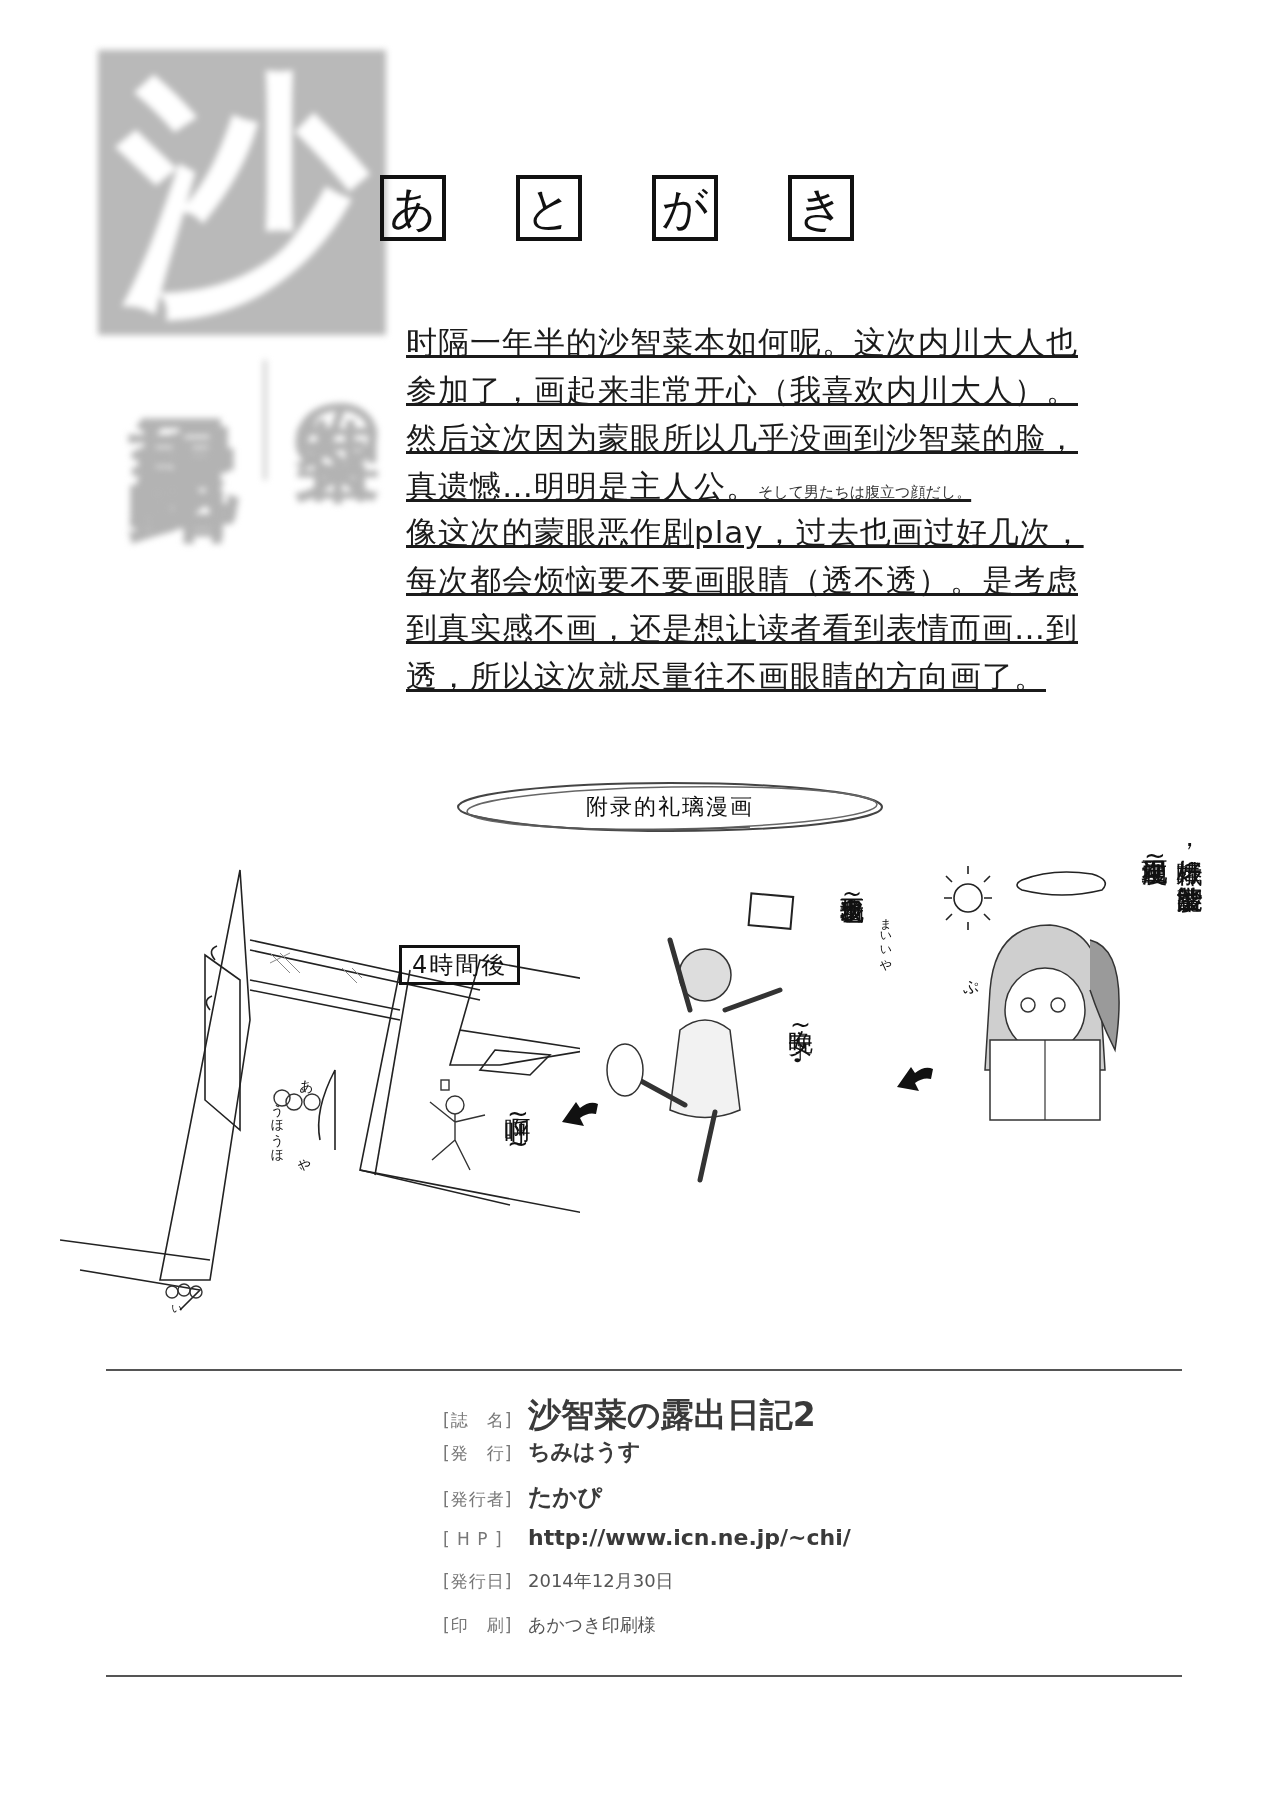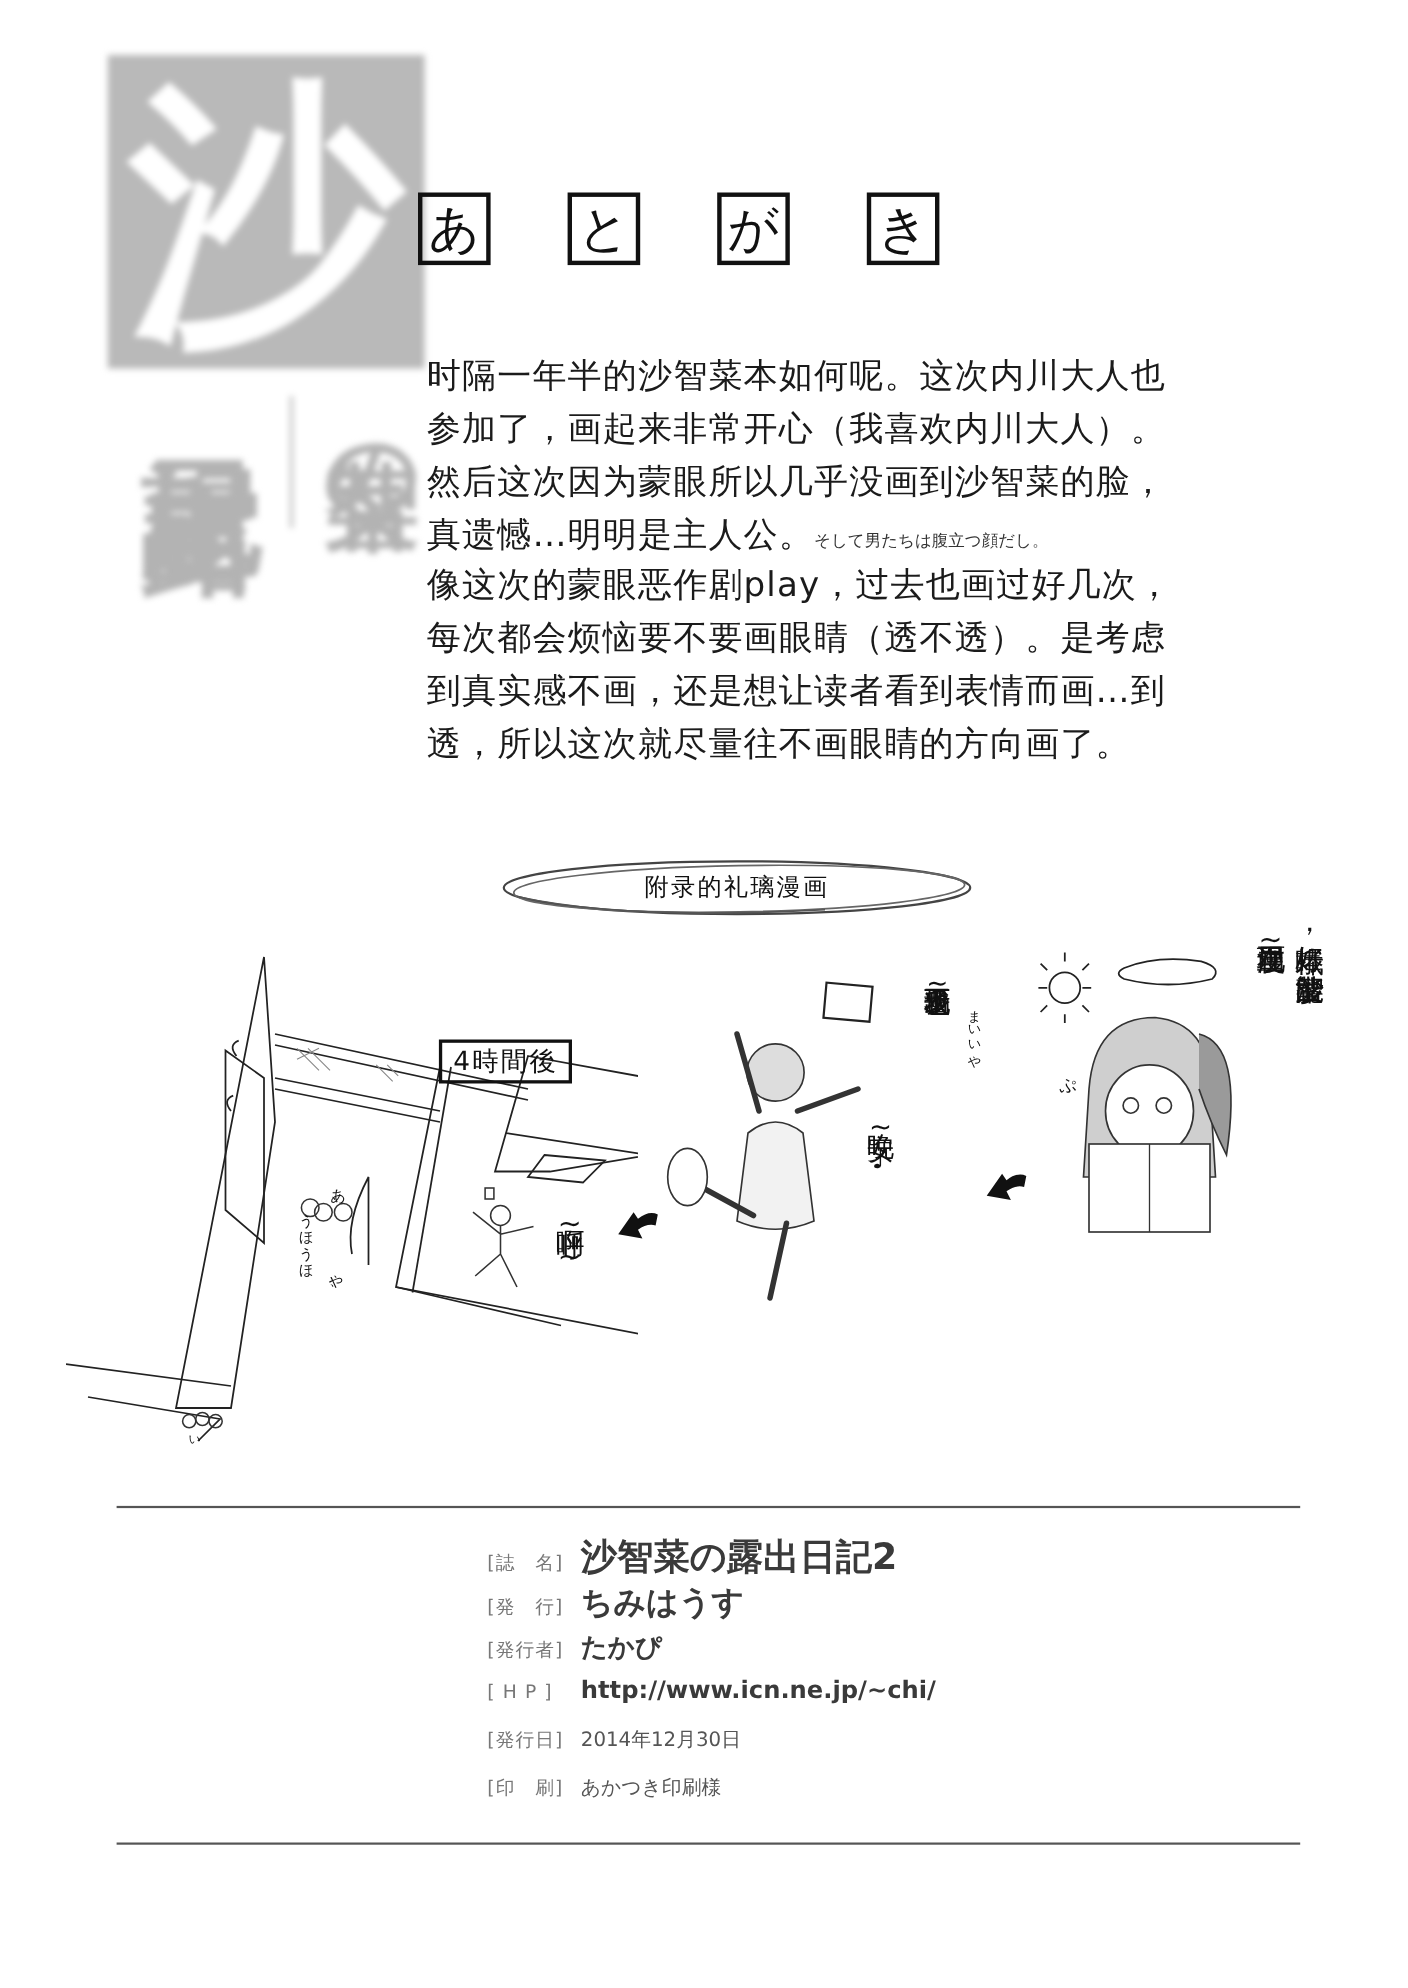--- a/index.html
+++ b/index.html
@@ -18,21 +18,21 @@
   .logo-col1{left:195px;top:300px;font-size:86px;line-height:92px;letter-spacing:-2px;}
   .logo-col2{left:30px;top:300px;font-size:110px;line-height:115px;letter-spacing:-8px;}
   .logo-rule{position:absolute;left:165px;top:310px;width:4px;height:120px;background:#cfcfcf;}
 
   
   .title-row{left:380px;top:175px;display:flex;gap:70px;}
   .title-box{width:58px;height:58px;border:4px solid #111;display:flex;align-items:center;
              justify-content:center;font-size:46px;line-height:1;color:#111;}
 
   
-  .para{left:388px;width:780px;font-size:31px;line-height:48px;color:#1b1b1b;letter-spacing:1px;}
+  .para{left:406px;width:780px;font-size:31px;line-height:48px;color:#1b1b1b;letter-spacing:1px;text-decoration:underline;}
   .para1{top:318px;}
   .para2{top:508px;}
   .aside{font-size:15px;color:#333;letter-spacing:0;}
 
   
   .banner{left:450px;top:775px;width:440px;height:64px;}
   .banner svg{position:absolute;left:0;top:0;}
   .banner-text{position:absolute;left:0;top:0;width:100%;height:100%;display:flex;
                align-items:center;justify-content:center;font-size:22px;color:#111;letter-spacing:2px;}
 
@@ -44,21 +44,21 @@
 
   
   .rule{left:106px;width:1076px;height:2px;background:#555;}
   .rule-top{top:1369px;}
   .rule-bot{top:1675px;}
   .colophon{left:443px;top:1393px;}
   .c-row{display:flex;align-items:baseline;height:44px;}
   .c-label{width:85px;font-size:17px;color:#777;letter-spacing:1px;}
   .c-val{color:#333;}
   .v-big{font-size:33px;font-weight:bold;color:#3a3a3a;}
-  .v-mid{font-size:29px;font-weight:bold;color:#3a3a3a;}
+  .v-mid{font-size:22px;font-weight:bold;color:#3a3a3a;}
   .v-sm{font-size:24px;font-weight:bold;color:#3a3a3a;}
   .v-url{font-size:22px;font-weight:bold;color:#3a3a3a;font-family:"DejaVu Sans",sans-serif;}
   .v-plain{font-size:18px;color:#555;}
 </style>
 </head>
 <body>
 
 <div class="abs logo">
   <div class="logo-box"></div>
   <div class="logo-sa">沙</div>

